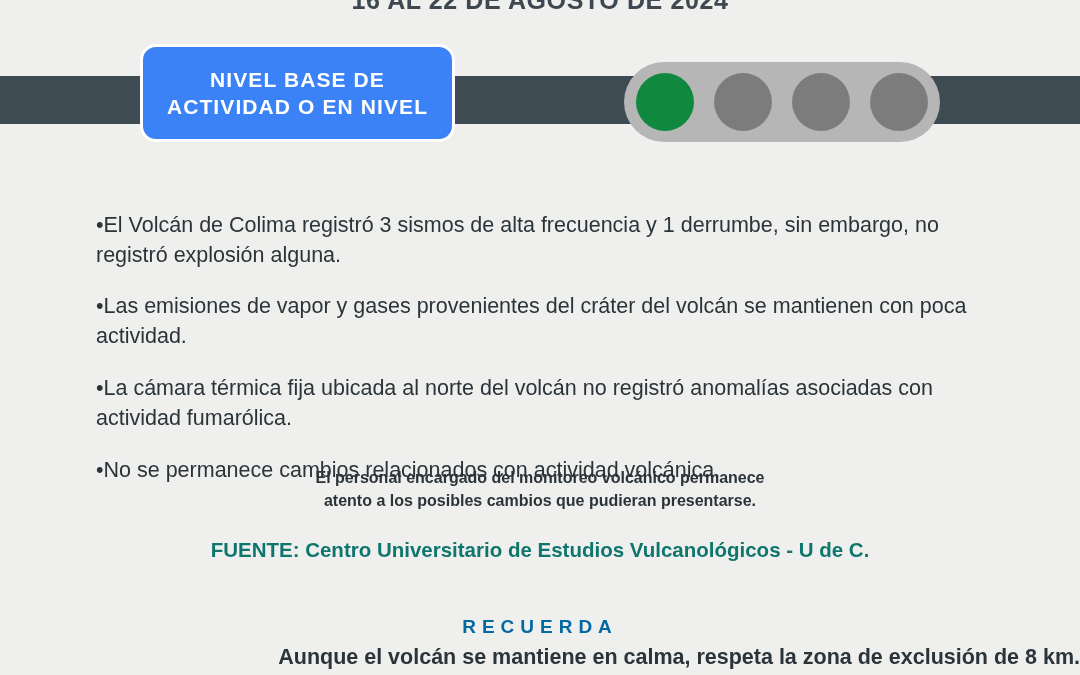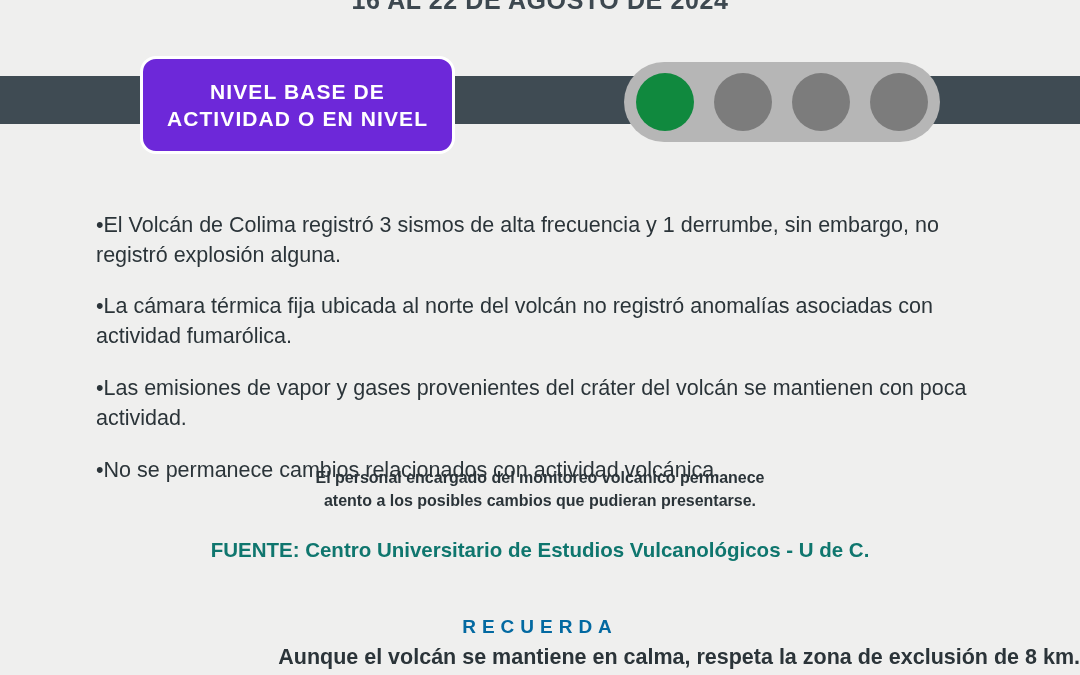--- a/index.html
+++ b/index.html
@@ -34,25 +34,25 @@
     position: absolute;
     top: 76px;
     left: 0;
     width: 100%;
     height: 48px;
     background: #3f4b53;
   }
 
   .level-badge {
     position: absolute;
-    top: 56px;
+    top: 44px;
     left: 140px;
     width: 315px;
     height: 98px;
-    background: #6d28d9;
+    background: #3b82f6;
     border: 3px solid #ffffff;
     border-radius: 16px;
     box-sizing: border-box;
     display: flex;
     flex-direction: column;
     align-items: center;
     justify-content: center;
     color: #ffffff;
     font-weight: bold;
     font-size: 21px;
@@ -160,22 +160,22 @@
 
 <div class="traffic-light">
   <span class="light on-green"></span>
   <span class="light"></span>
   <span class="light"></span>
   <span class="light"></span>
 </div>
 
 <div class="bullets">
   <p class="bullet">•El Volcán de Colima registró 3 sismos de alta frecuencia y 1 derrumbe, sin embargo, no registró explosión alguna.</p>
+  <p class="bullet">•Las emisiones de vapor y gases provenientes del cráter del volcán se mantienen con poca actividad.</p>
   <p class="bullet">•La cámara térmica fija ubicada al norte del volcán no registró anomalías asociadas con actividad fumarólica.</p>
-  <p class="bullet">•Las emisiones de vapor y gases provenientes del cráter del volcán se mantienen con poca actividad.</p>
   <p class="bullet">•No se permanece cambios relacionados con actividad volcánica.</p>
 </div>
 
 <div class="closing">
   <div>El personal encargado del monitoreo volcánico permanece</div>
   <div>atento a los posibles cambios que pudieran presentarse.</div>
 </div>
 
 <div class="source">FUENTE: Centro Universitario de Estudios Vulcanológicos - U de C.</div>
 

